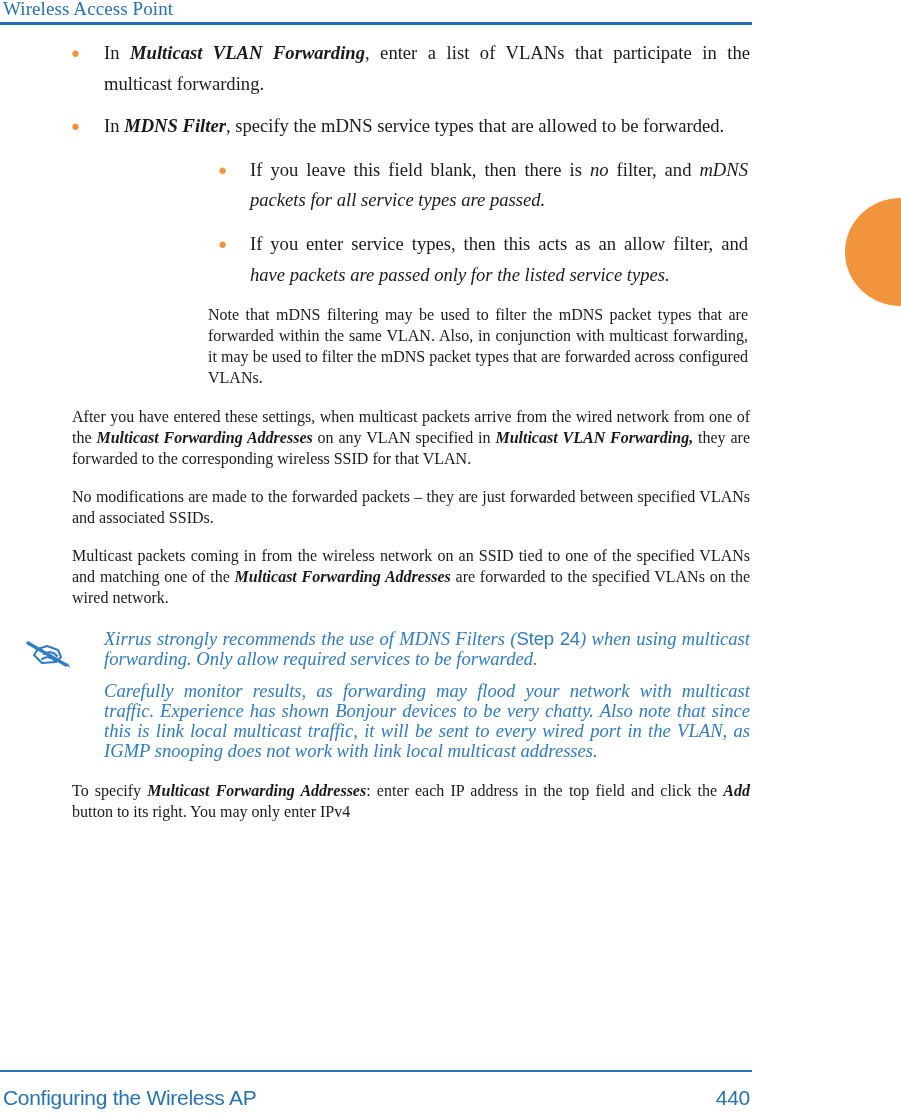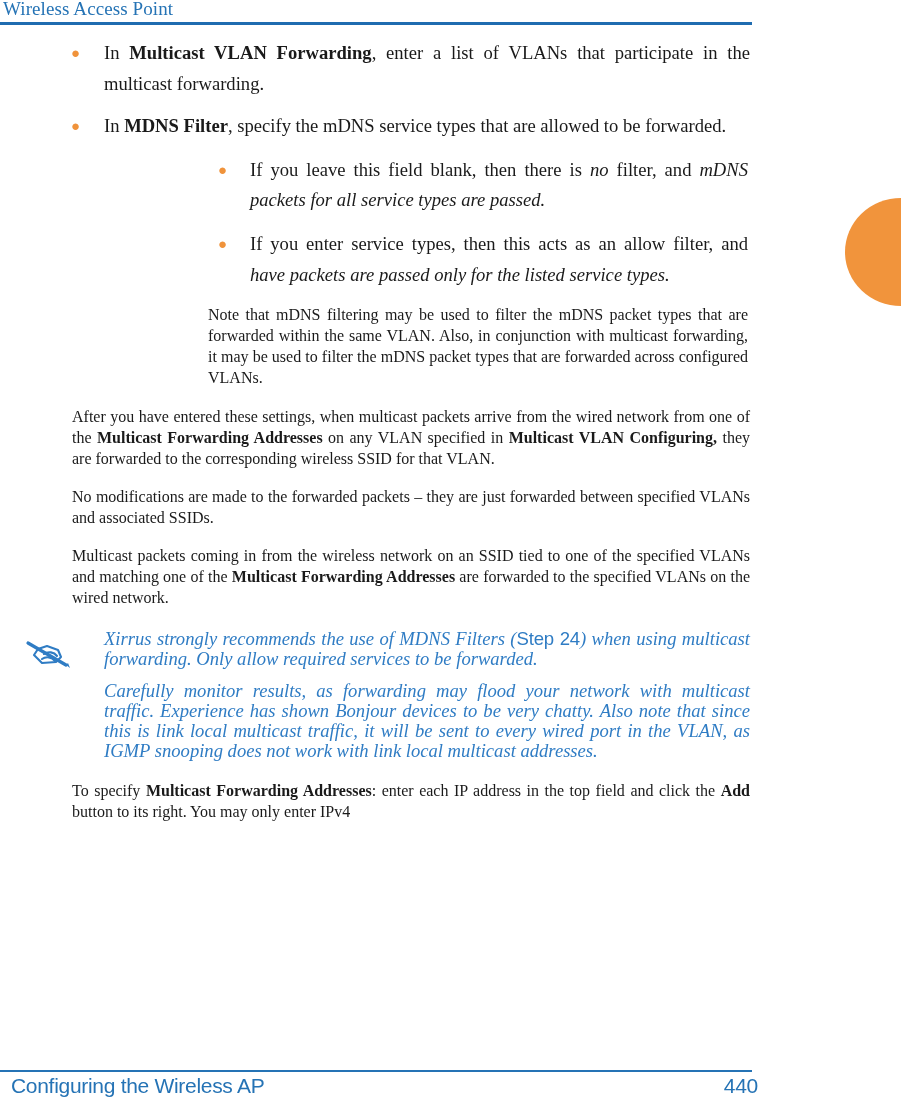--- a/index.html
+++ b/index.html
@@ -132,21 +132,21 @@
   }
 
   
   .note-para {
     margin-left: 104px;
     margin-right: 2px;
     margin-top: 14px;
     margin-bottom: 18px;
   }
 
-  b, strong { font-weight: bold; }
+  b, strong { font-weight: bold; font-style: italic; }
   i, em { font-style: italic; }
   .bi { font-weight: normal; font-style: italic; }
 
   
   .note-block {
     position: relative;
     margin-top: 21px;
     margin-bottom: 19px;
     min-height: 40px;
   }
@@ -189,26 +189,25 @@
     position: absolute;
     left: 0;
     top: 0;
     width: 752px;
     height: 2px;
     background: #2573b5;
   }
   .footer-row {
     position: absolute;
     left: 0;
-    top: 4px;
+    top: 16px;
     width: 752px;
     display: flex;
     align-items: baseline;
     justify-content: space-between;
-    padding-left: 8px;
   }
   .footer-text,
   .footer-page {
     font-family: "Liberation Sans Narrow", "Liberation Sans", "DejaVu Sans", sans-serif;
     font-size: 21px;
     color: #2573b5;
     letter-spacing: -0.3px;
     white-space: nowrap;
   }
   .footer-text { padding-left: 3px; }
@@ -247,21 +246,21 @@
             <span class="dot">●</span>
             <span>If you enter service types, then this acts as an allow filter, and </span><i>have packets are passed </i><span class="bi">only</span><i> for the listed service types.</i>
           </li>
         </ul>
 
         
         <p class="note-para">Note that mDNS filtering may be used to filter the mDNS packet types that are forwarded within the same VLAN. Also, in conjunction with multicast forwarding, it may be used to filter the mDNS packet types that are forwarded across configured VLANs.</p>
       </li>
     </ul>
 
-    <p class="body-p"><span>After you have entered these settings, when multicast packets arrive from the wired network from one of the </span><b>Multicast Forwarding Addresses</b><span> on any VLAN specified in </span><b>Multicast VLAN Configuring,</b><span> they are forwarded to the corresponding wireless SSID for that VLAN.</span></p>
+    <p class="body-p"><span>After you have entered these settings, when multicast packets arrive from the wired network from one of the </span><b>Multicast Forwarding Addresses</b><span> on any VLAN specified in </span><b>Multicast VLAN Forwarding,</b><span> they are forwarded to the corresponding wireless SSID for that VLAN.</span></p>
 
     <p class="body-p">No modifications are made to the forwarded packets – they are just forwarded between specified VLANs and associated SSIDs.</p>
 
     <p class="body-p"><span>Multicast packets coming in from the wireless network on an SSID tied to one of the specified VLANs and matching one of the </span><b>Multicast Forwarding Addresses</b><span> are forwarded to the specified VLANs on the wired network.</span></p>
 
     <div class="note-block">
       <div class="note-icon">
         <svg viewBox="0 0 52 36" width="52" height="36" aria-hidden="true">
           <g fill="none" stroke="#2f7cc4" stroke-width="2.1" stroke-linejoin="round" stroke-linecap="round">
             <path d="M12 20 L16 14 L25 11 L36 15 L39 22 L34 27 L20 28 Z" fill="#ffffff"></path>

